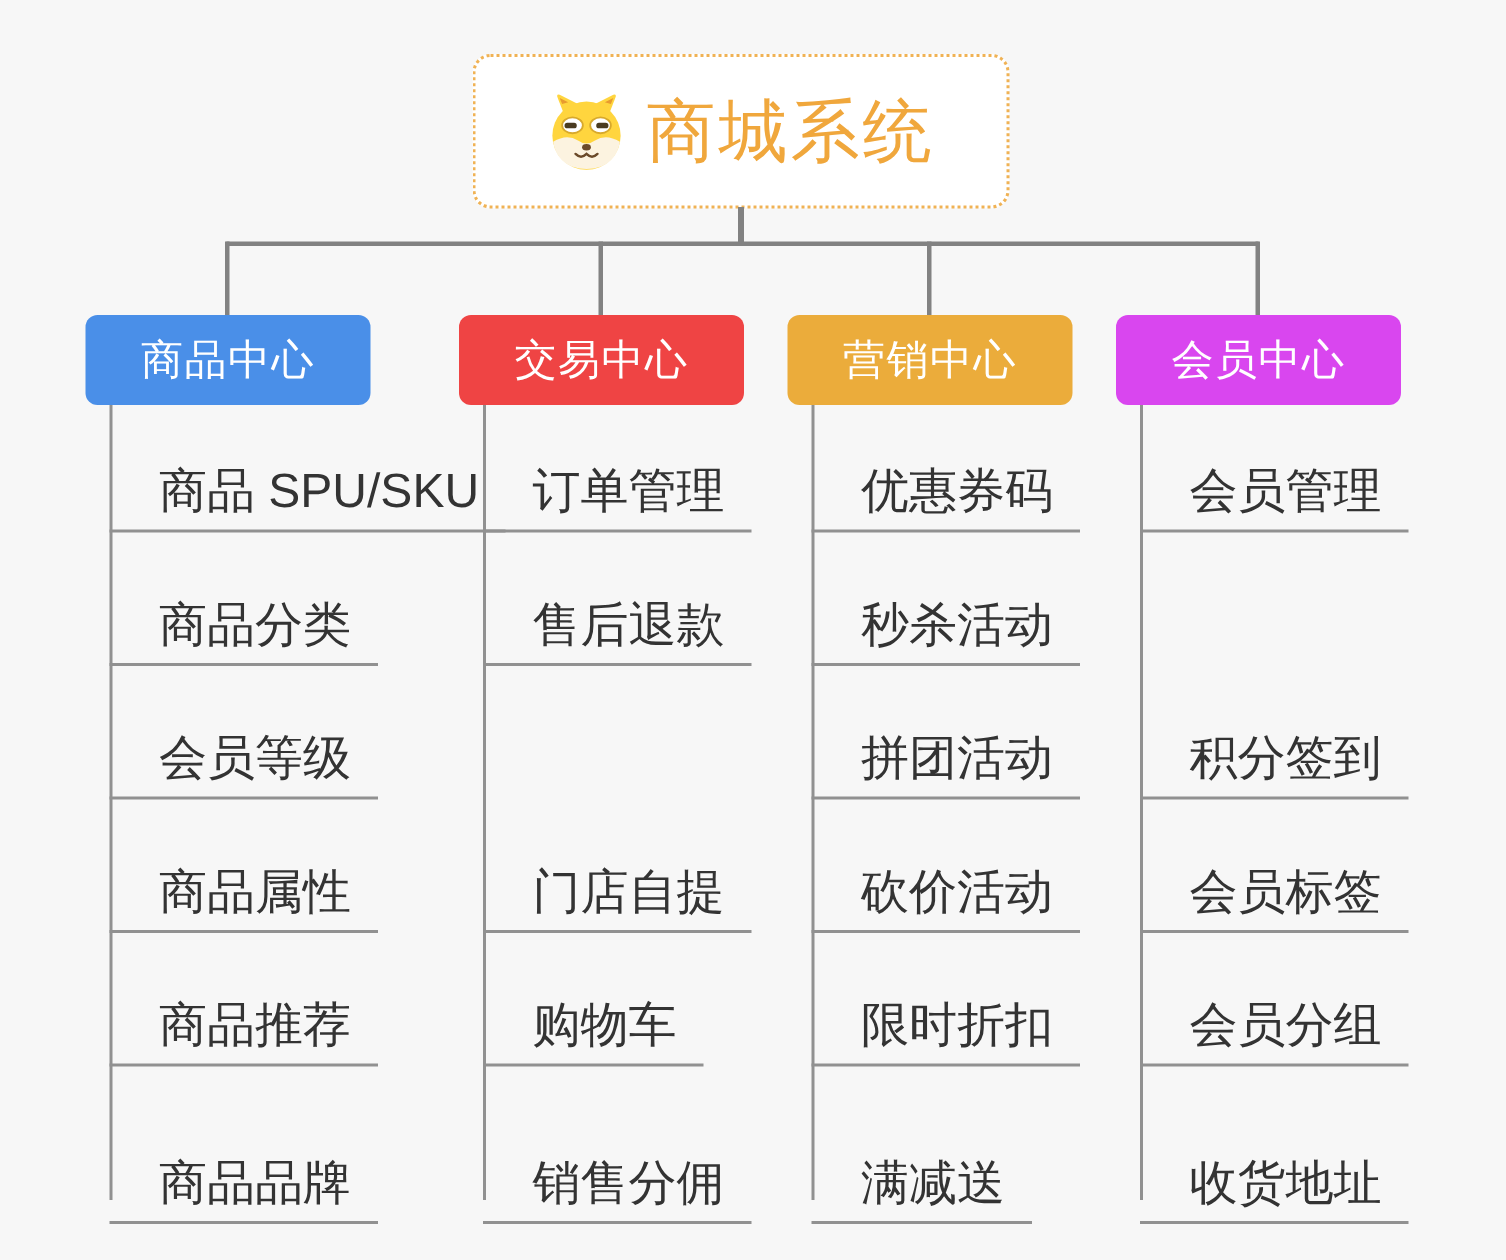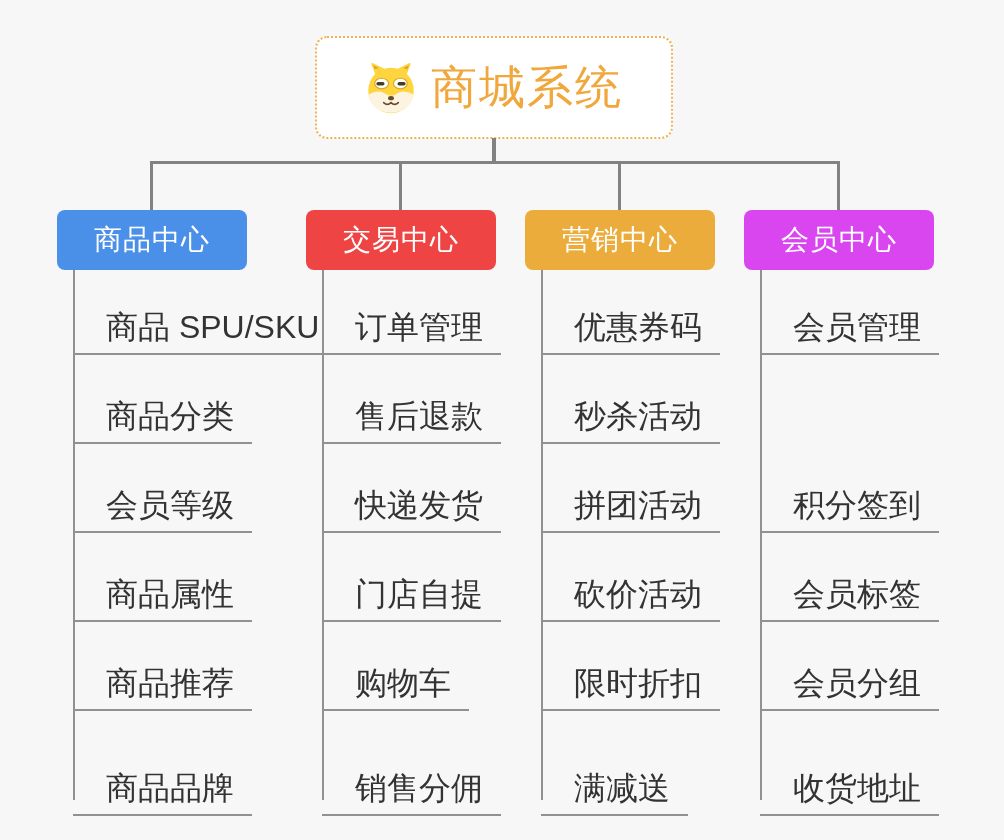--- a/index.html
+++ b/index.html
@@ -123,21 +123,20 @@
     <div class="leaf r3">商品属性</div>
     <div class="leaf r4">商品推荐</div>
     <div class="leaf r5">商品品牌</div>
   </div>
 
   <div class="branch-group g2">
     <div class="branch-box" style="background: #ef4444;">交易中心</div>
     <div class="spine"></div>
     <div class="leaf r0">订单管理</div>
     <div class="leaf r1">售后退款</div>
-    <div class="leaf r2">快递发货</div>
     <div class="leaf r3">门店自提</div>
     <div class="leaf r4">购物车</div>
     <div class="leaf r5">销售分佣</div>
   </div>
 
   <div class="branch-group g3">
     <div class="branch-box" style="background: rgb(235, 172, 59);">营销中心</div>
     <div class="spine"></div>
     <div class="leaf r0">优惠券码</div>
     <div class="leaf r1">秒杀活动</div>

